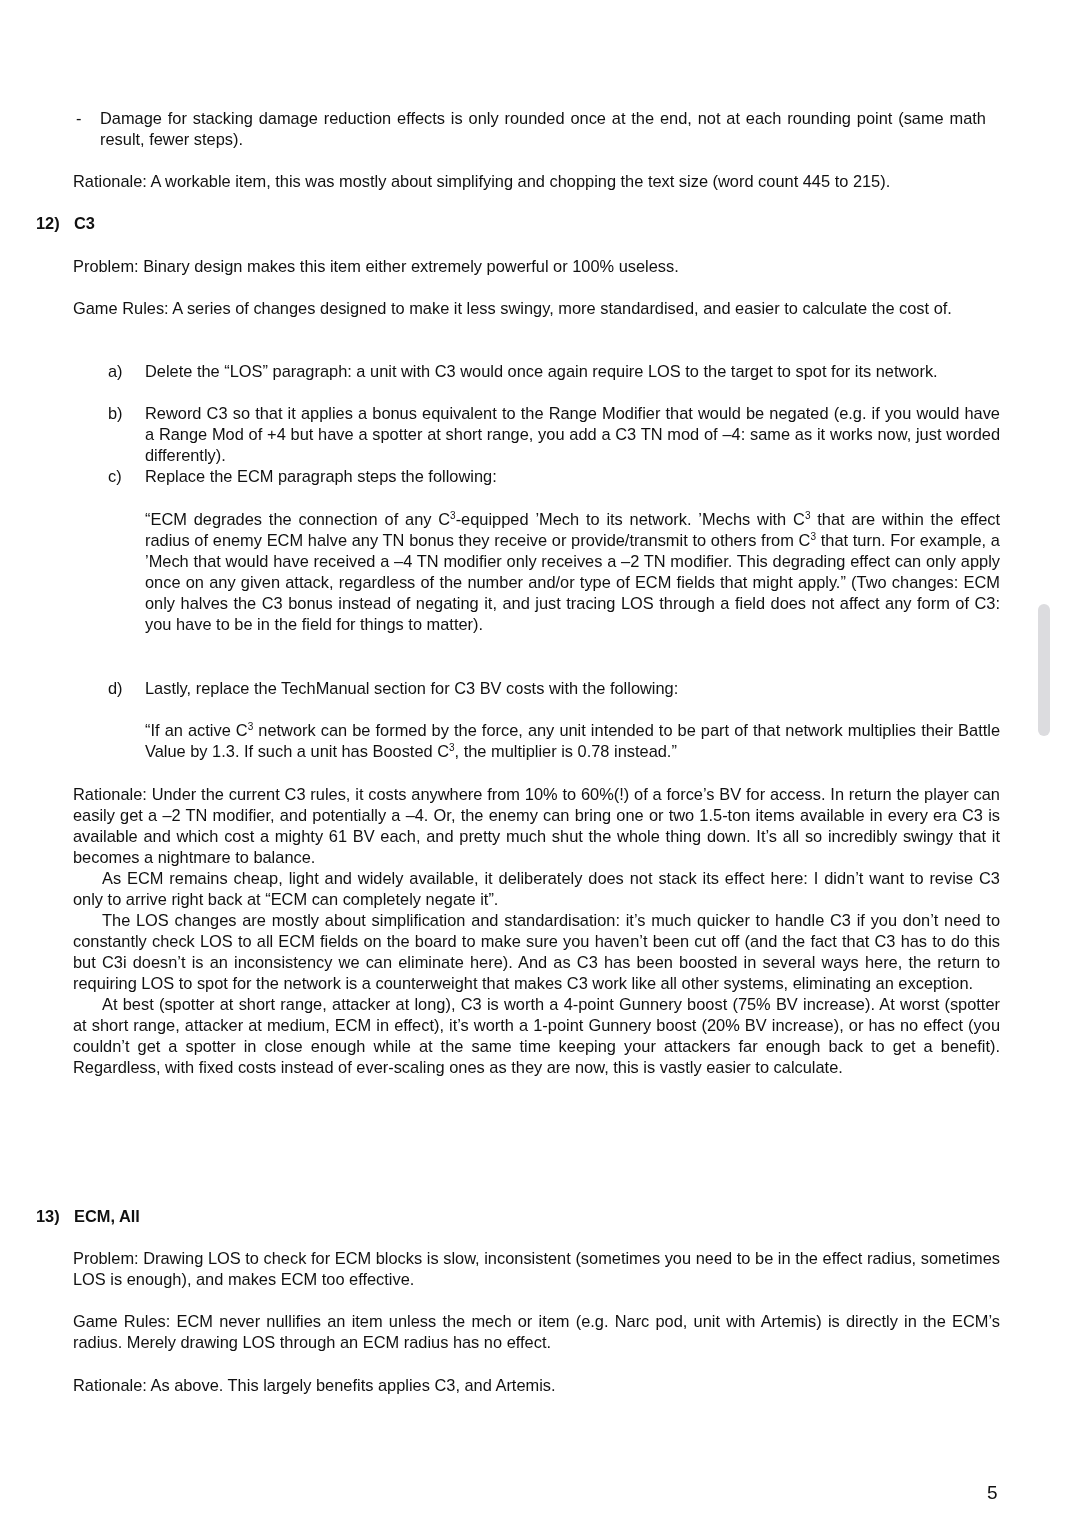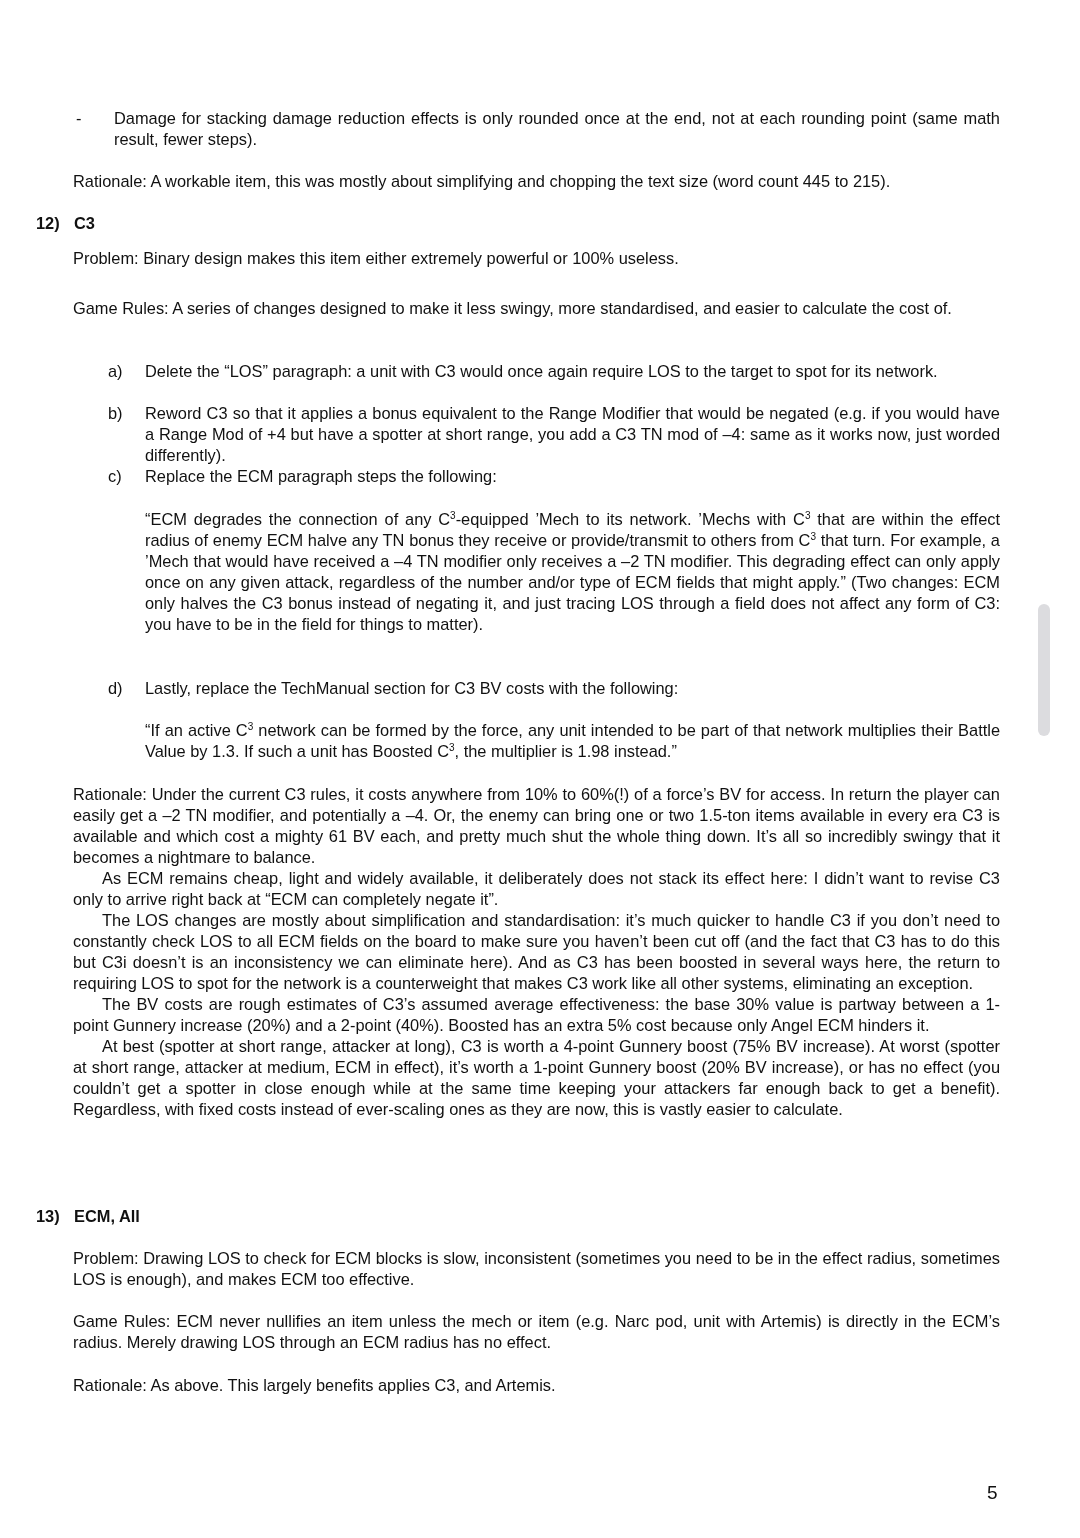--- a/index.html
+++ b/index.html
@@ -4,21 +4,21 @@
 <style>
   html, body { margin: 0; padding: 0; background: #ffffff; }
   body {
     width: 1080px; height: 1538px; position: relative; overflow: hidden;
     font-family: "Liberation Sans", sans-serif; color: #111111;
     font-size: 16.4px; line-height: 21px;
   }
   .just { text-align: justify; }
   b { font-weight: normal; }
   .bullet-dash { position: absolute; left: 76px; top: 108px; }
-  .bullet-text { position: absolute; left: 114px; top: 108px; width: 886px; }
+  .bullet-text { position: absolute; left: 100px; top: 108px; width: 886px; }
   .para { position: absolute; left: 73px; width: 927px; }
   .heading { position: absolute; left: 36px; font-weight: bold; }
   .heading .num { display: inline-block; width: 38px; }
   .list-item { position: absolute; left: 108px; width: 892px; }
   .list-item .lbl { position: absolute; left: 0; top: 0; }
   .list-item .txt { position: absolute; left: 37px; width: 855px; text-align: justify; }
   .quote { position: absolute; left: 145px; width: 855px; text-align: justify; }
   sup { font-size: 10px; line-height: 0; vertical-align: 6px; }
   .indent { text-indent: 29px; }
   .scrollbar-thumb {
@@ -30,21 +30,21 @@
 </head>
 <body>
 
 <span class="bullet-dash">-</span>
 <div class="bullet-text just">Damage for stacking damage reduction effects is only rounded once at the end, not at each rounding point (same math result, fewer steps).</div>
 
 <div class="para" style="top:171px;"><b>Rationale:</b><span> A workable item, this was mostly about simplifying and chopping the text size (word count 445 to 215).</span></div>
 
 <div class="heading" style="top:213px;"><span class="num">12)</span><span>C3</span></div>
 
-<div class="para" style="top:248px;"><b>Problem:</b><span> Binary design makes this item either extremely powerful or 100% useless.</span></div>
+<div class="para" style="top:256px;"><b>Problem:</b><span> Binary design makes this item either extremely powerful or 100% useless.</span></div>
 
 <div class="para just" style="top:298px;"><b>Game Rules:</b><span> A series of changes designed to make it less swingy, more standardised, and easier to calculate the cost of.</span></div>
 
 <div class="list-item" style="top:361px;">
   <span class="lbl">a)</span>
   <div class="txt">Delete the “LOS” paragraph: a unit with C3 would once again require LOS to the target to spot for its network.</div>
 </div>
 <div class="list-item" style="top:403px;">
   <span class="lbl">b)</span>
   <div class="txt">Reword C3 so that it applies a bonus equivalent to the Range Modifier that would be negated (e.g. if you would have a Range Mod of +4 but have a spotter at short range, you add a C3 TN mod of –4: same as it works now, just worded differently).</div>
@@ -54,27 +54,26 @@
   <div class="txt">Replace the ECM paragraph steps the following:</div>
 </div>
 
 <div class="quote" style="top:509px;"><span>“ECM degrades the connection of any C</span><sup>3</sup><span>-equipped ’Mech to its network. ’Mechs with C</span><sup>3</sup><span> that are within the effect radius of enemy ECM halve any TN bonus they receive or provide/transmit to others from C</span><sup>3</sup><span> that turn. For example, a ’Mech that would have received a –4 TN modifier only receives a –2 TN modifier. This degrading effect can only apply once on any given attack, regardless of the number and/or type of ECM fields that might apply.”  (Two changes: ECM only halves the C3 bonus instead of negating it, and just tracing LOS through a field does not affect any form of C3: you have to be in the field for things to matter).</span></div>
 
 <div class="list-item" style="top:678px;">
   <span class="lbl">d)</span>
   <div class="txt">Lastly, replace the TechManual section for C3 BV costs with the following:</div>
 </div>
 
-<div class="quote" style="top:720px;"><span>“If an active C</span><sup>3</sup><span> network can be formed by the force, any unit intended to be part of that network multiplies their Battle Value by 1.3. If such a unit has Boosted C</span><sup>3</sup><span>, the multiplier is 1.98 instead.”</span></div>
+<div class="quote" style="top:720px;"><span>“If an active C</span><sup>3</sup><span> network can be formed by the force, any unit intended to be part of that network multiplies their Battle Value by 1.3. If such a unit has Boosted C</span><sup>3</sup><span>, the multiplier is 0.78 instead.”</span></div>
 
 <div class="para just" style="top:784px;">
   <div><b>Rationale:</b><span> Under the current C3 rules, it costs anywhere from 10% to 60%(!) of a force’s BV for access.  In return the player can easily get a –2 TN modifier, and potentially a –4.  Or, the enemy can bring one or two 1.5-ton items available in every era C3 is available and which cost a mighty 61 BV each, and pretty much shut the whole thing down.  It’s all so incredibly swingy that it becomes a nightmare to balance.</span></div>
   <div class="indent">As ECM remains cheap, light and widely available, it deliberately does not stack its effect here: I didn’t want to revise C3 only to arrive right back at “ECM can completely negate it”.</div>
   <div class="indent">The LOS changes are mostly about simplification and standardisation: it’s much quicker to handle C3 if you don’t need to constantly check LOS to all ECM fields on the board to make sure you haven’t been cut off (and the fact that C3 has to do this but C3i doesn’t is an inconsistency we can eliminate here).  And as C3 has been boosted in several ways here, the return to requiring LOS to spot for the network is a counterweight that makes C3 work like all other systems, eliminating an exception.</div>
-  <div class="indent">The BV costs are rough estimates of C3’s assumed average effectiveness: the base 30% value is partway between a 1-point Gunnery increase (20%) and a 2-point (40%).  Boosted has an extra 5% cost because only Angel ECM hinders it.</div>
   <div class="indent">At best (spotter at short range, attacker at long), C3 is worth a 4-point Gunnery boost (75% BV increase).  At worst (spotter at short range, attacker at medium, ECM in effect), it’s worth a 1-point Gunnery boost (20% BV increase), or has no effect (you couldn’t get a spotter in close enough while at the same time keeping your attackers far enough back to get a benefit).  Regardless, with fixed costs instead of ever-scaling ones as they are now, this is vastly easier to calculate.</div>
 </div>
 
 <div class="heading" style="top:1206px;"><span class="num">13)</span><span>ECM, All</span></div>
 
 <div class="para just" style="top:1248px;"><b>Problem:</b><span> Drawing LOS to check for ECM blocks is slow, inconsistent (sometimes you need to be in the effect radius, sometimes LOS is enough), and makes ECM too effective.</span></div>
 
 <div class="para just" style="top:1311px;"><b>Game Rules:</b><span> ECM never nullifies an item unless the mech or item (e.g. Narc pod, unit with Artemis) is directly in the ECM’s radius.  Merely drawing LOS through an ECM radius has no effect.</span></div>
 
 <div class="para" style="top:1375px;"><b>Rationale:</b><span> As above.  This largely benefits applies C3, and Artemis.</span></div>

